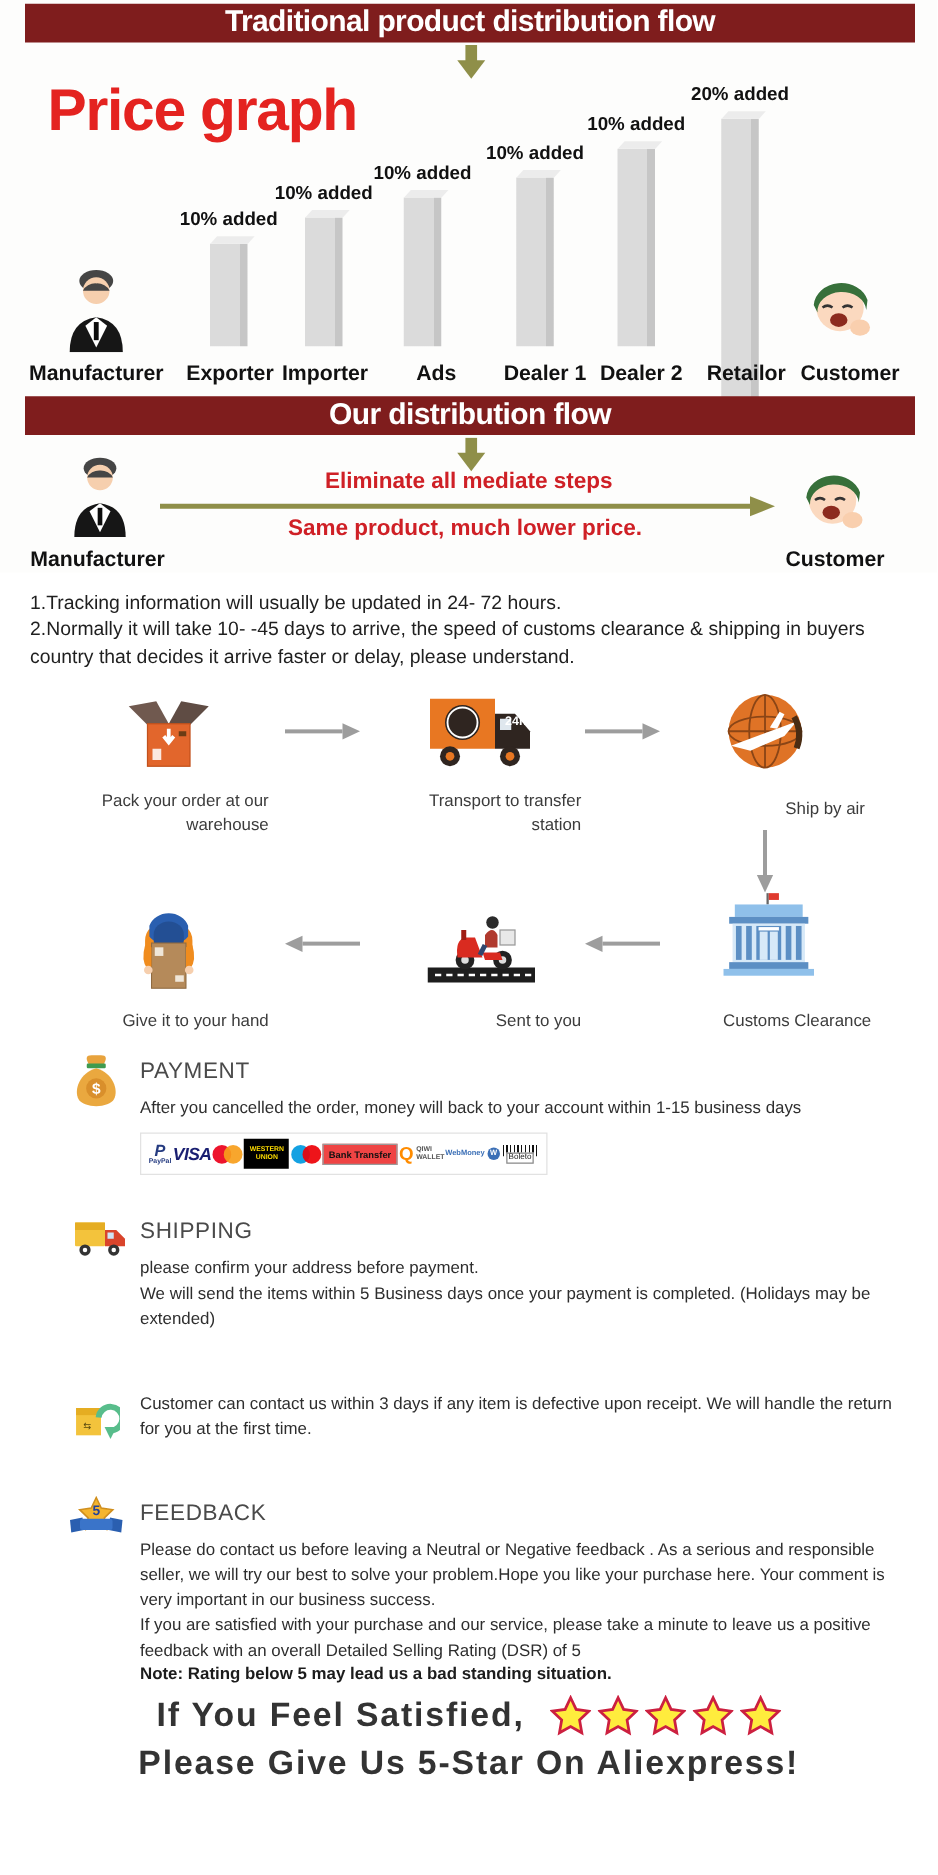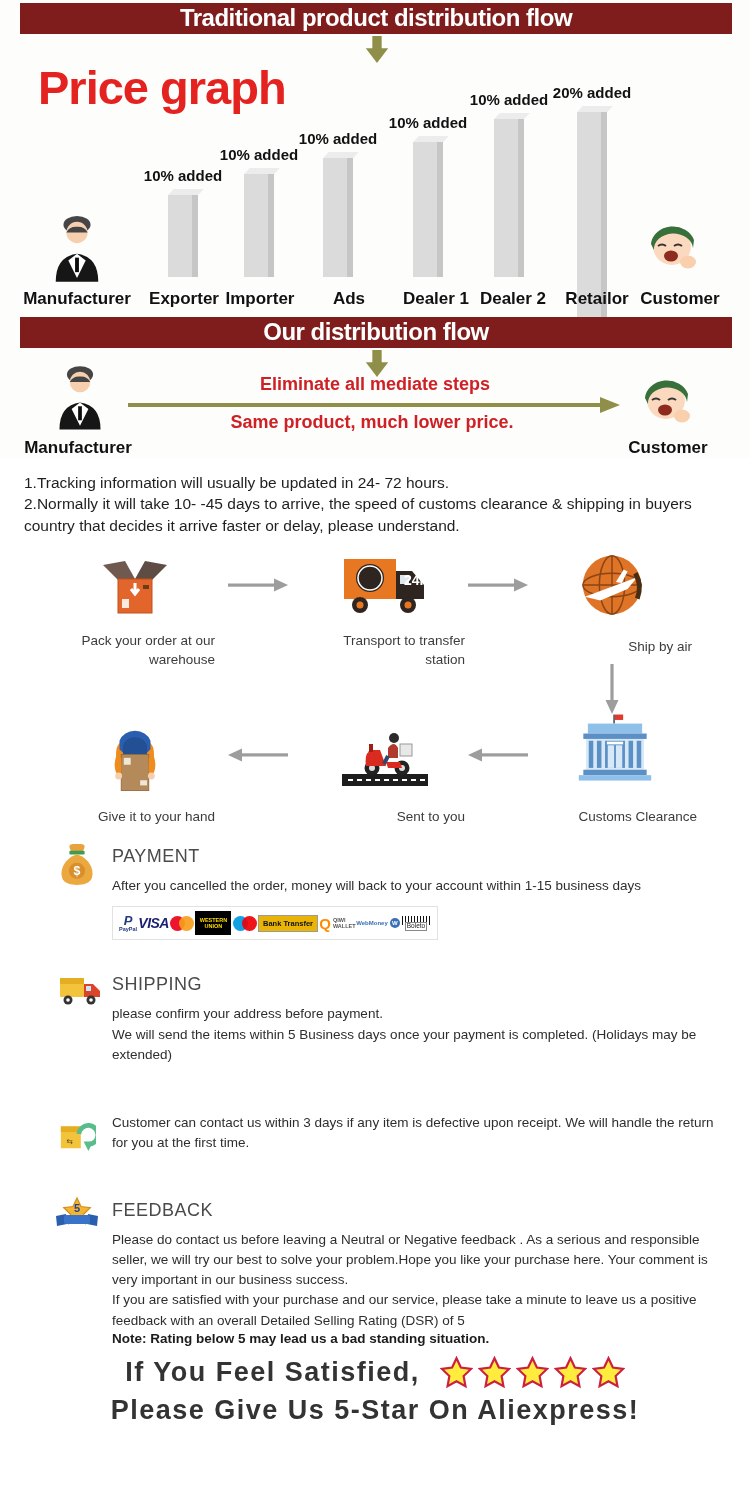--- a/index.html
+++ b/index.html
@@ -35,40 +35,40 @@
   .shipment-title { text-align:center; margin-top:4px; font-size:27px; font-weight:800; color:#2d2d2d; }
   .shipment-title span { position:relative; display:inline-block; padding:0 4px; }
   .shipment-title span::before { content:''; position:absolute; left:-60px; right:-60px;
     bottom:1px; height:13px; background:#e7e7e7; z-index:-1; }
   .ship-notes { margin:14px 24px 0 24px; font-size:15.5px; color:#1f1f1f; line-height:1.38; }
   .steps { position:relative; height:290px; margin-top:10px; }
   .step-icon { position:absolute; transform:translateX(-50%); }
   .step-label { position:absolute; transform:translateX(-50%); width:160px; text-align:right;
     font-size:13.5px; color:#3c3c3c; line-height:1.4; }
   .garrow { position:absolute; }
-  .truck-badge { position:absolute; color:#fff; font-weight:bold; font-size:14px; }
+  .truck-badge { position:absolute; color:#fff; font-weight:bold; font-size:10px; }
 
   
   .info-section { position:relative; padding-left:112px; padding-right:26px; }
   .sec-icon { position:absolute; left:58px; top:0; }
   .sec-title { font-size:18px; color:#4a4a4a; letter-spacing:0.5px; padding-top:4px; }
   .sec-body { margin-top:9px; font-size:13.5px; color:#2e2e2e; line-height:1.5; }
   .pay-strip { margin-top:10px; width:326px; height:34px; border:1px solid #e2e2e2;
     background:#fff; display:flex; align-items:center; justify-content:space-between;
     padding:0 6px; }
   .pm { display:flex; flex-direction:column; align-items:center; justify-content:center; line-height:1; }
   .pm-paypal .pp-p { color:#253b80; font-style:italic; font-weight:900; font-size:13px; }
   .pm-paypal .pp-name { color:#253b80; font-size:5.5px; font-weight:bold; }
   .pm-visa { color:#1a1f71; font-style:italic; font-weight:900; font-size:14px; letter-spacing:-0.5px; }
   .mc-circles { position:relative; width:24px; height:15px; }
   .mc-circles i { position:absolute; width:15px; height:15px; border-radius:50%; opacity:0.92; }
   .pm-wu { width:36px; height:24px; background:#000; color:#ffdd00; font-size:5.5px; font-weight:bold;
     text-align:center; display:flex; align-items:center; justify-content:center; line-height:1.15; }
   .pm-bank { border:1px solid #9a9a9a; font-size:7.5px; font-weight:bold; color:#111;
-    padding:4px 4px; background:#eab308; flex-direction:row; }
+    padding:4px 4px; background:#ef4444; flex-direction:row; }
   .pm-qiwi { flex-direction:row; gap:2px; }
   .pm-qiwi .q { color:#ff8c00; font-weight:900; font-size:15px; }
   .pm-qiwi .qname { color:#555; font-size:5.5px; font-weight:bold; width:22px; line-height:1.2; }
   .pm-wm { flex-direction:row; gap:2px; }
   .pm-wm .wmname { color:#3b6fb6; font-size:6px; font-weight:bold; }
   .pm-wm .wmglobe { width:10px; height:10px; border-radius:50%; background:#3b6fb6; color:#fff;
     font-size:6px; font-weight:bold; text-align:center; line-height:10px; }
   .pm-boleto { width:30px; }
   .pm-boleto .bars { width:28px; height:9px;
     background:repeating-linear-gradient(90deg,#111 0 1px,transparent 1px 3px); }
@@ -148,21 +148,21 @@
       </div>
     <div class="bar" style="left:323px; top:158px; height:119px">
         <span class="added">10% added</span>
       </div>
     <div class="bar" style="left:413px; top:142px; height:135px">
         <span class="added">10% added</span>
       </div>
     <div class="bar" style="left:494px; top:119px; height:158px">
         <span class="added">10% added</span>
       </div>
-    <div class="bar" style="left:577px; top:112px; height:234px">
+    <div class="bar" style="left:577px; top:95px; height:234px">
         <span class="added">20% added</span>
       </div>
 
     <svg class="hero-icon icon-art" style="left:48px; top:212px" width="58" height="70">
         <use href="#sym-businessman"></use>
       </svg>
     <svg class="hero-icon icon-art" style="left:644px; top:212px" width="60" height="60">
         <use href="#sym-customer"></use>
       </svg>
 

